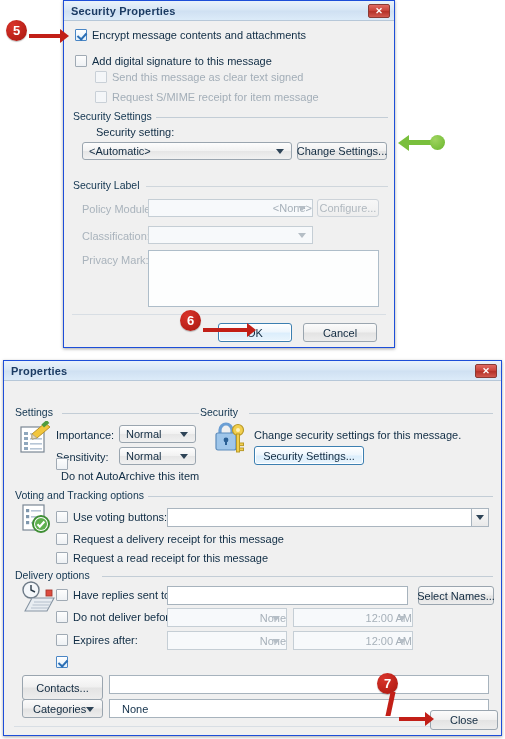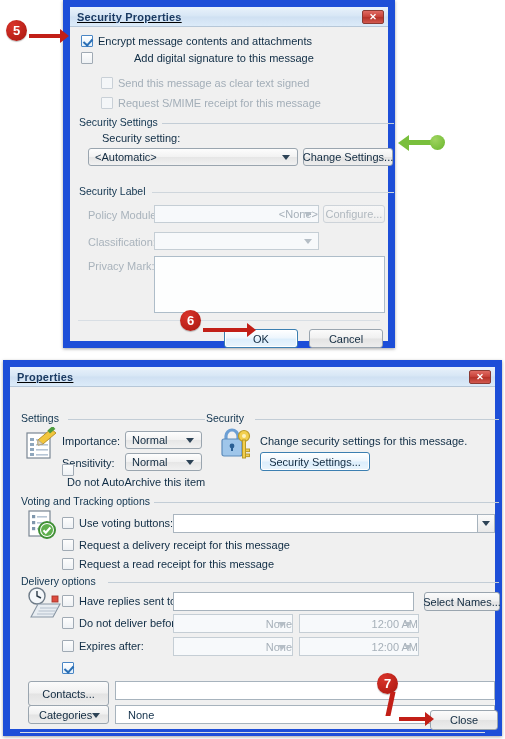--- a/index.html
+++ b/index.html
@@ -9,23 +9,22 @@
     background: #ffffff;
     font-family: "Liberation Sans", sans-serif;
     overflow: hidden;
   }
   #root { position: relative; width: 505px; height: 739px; }
 
   
   .dialog {
     position: absolute;
     background: #f0f0f0;
-    border: 7px solid #1d4ed8;
+    border: 1px solid #1d4ed8;
     box-shadow: 0 1px 3px rgba(0,0,0,0.35);
-    text-decoration: underline;
   }
   .titlebar {
     height: 20px;
     background: linear-gradient(to bottom, #e9f2fb 0%, #d7e6f5 48%, #cfe0f2 52%, #dcebf9 100%);
     border-bottom: 1px solid #b6c7d8;
     display: flex; align-items: center;
     padding: 0 3px 0 7px;
     position: relative;
   }
   .title-text {
@@ -214,33 +213,33 @@
       </div>
     </div>
 
     <div class="dialog-body" style="height:327px;">
 
       <div class="cb-row" style="left:11px; top:8px;">
         <span class="cbox checked"></span>
         <span class="cb-label">Encrypt message contents and attachments</span>
       </div>
 
-      <div class="cb-row" style="left:11px; top:25px;gap:36px;">
+      <div class="cb-row" style="left:11px; top:34px;">
         <span class="cbox"></span>
         <span class="cb-label">Add digital signature to this message</span>
       </div>
 
       <div class="cb-row" style="left:31px; top:50px;">
         <span class="cbox dis"></span>
         <span class="cb-label dis">Send this message as clear text signed</span>
       </div>
 
       <div class="cb-row" style="left:31px; top:70px;">
         <span class="cbox dis"></span>
-        <span class="cb-label dis">Request S/MIME receipt for this message</span>
+        <span class="cb-label dis">Request S/MIME receipt for item message</span>
       </div>
 
       <div class="group" style="left:8px; top:96px; width:316px; height:1px;">
         <div class="group-line" style="left:80px; width:236px;"></div>
         <span class="group-label">Security Settings</span>
       </div>
 
       <span class="lbl" style="left:32px; top:105px;">Security setting:</span>
 
       <div class="combo" style="left:18px; top:121px; width:210px; height:18px;">

